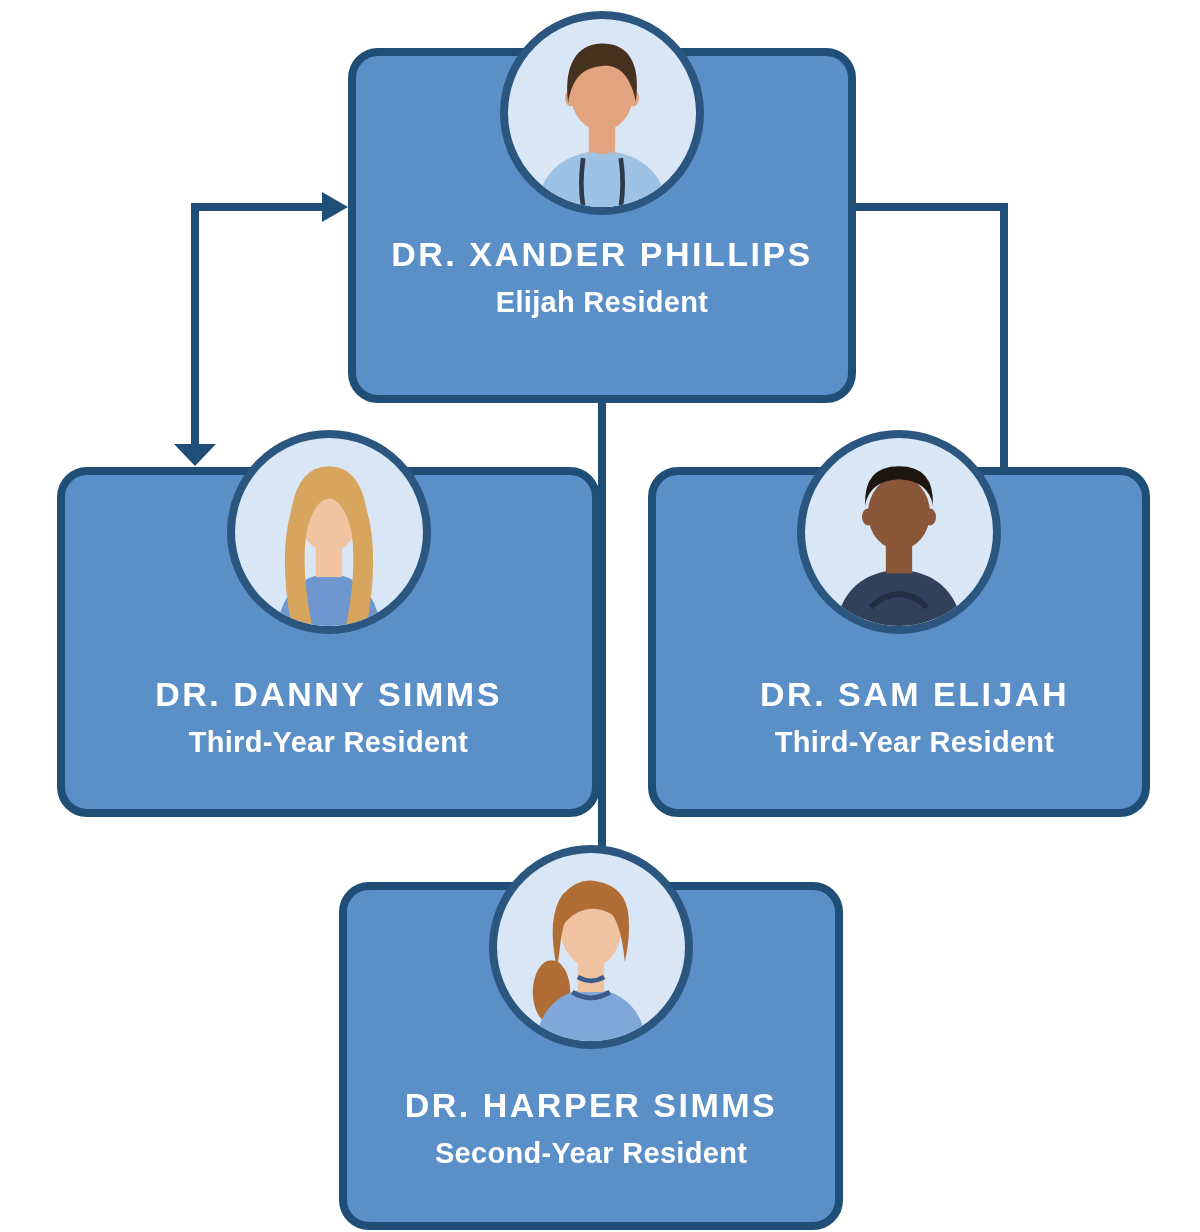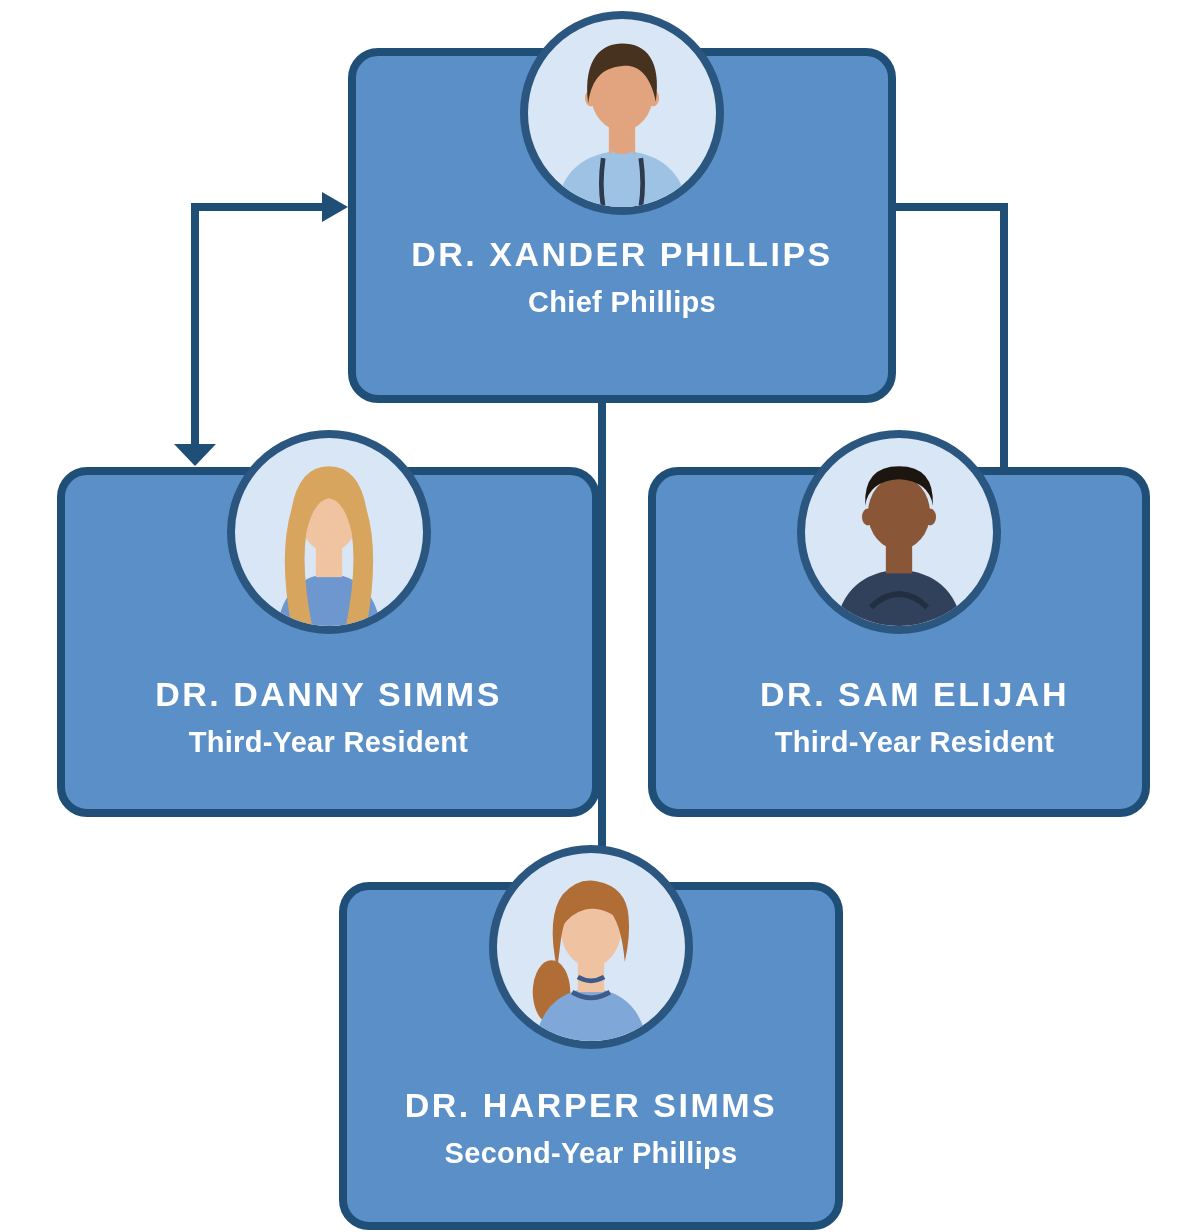--- a/index.html
+++ b/index.html
@@ -56,21 +56,21 @@
   }
   .card-title{
     font-size:34px;line-height:38px;font-weight:700;
     letter-spacing:2.5px;text-transform:uppercase;
   }
   .card-role{
     font-size:29px;line-height:34px;font-weight:700;
     letter-spacing:0.3px;margin-top:12px;
   }
   
-  .card-xander{left:348px;top:48px;width:548px;height:355px;}
+  .card-xander{left:348px;top:48px;width:508px;height:355px;}
   .card-xander .card-text{top:179px;}
   .card-danny{left:57px;top:467px;width:543px;height:350px;}
   .card-danny .card-text{top:200px;}
   .card-sam{left:648px;top:467px;width:502px;height:350px;}
   .card-sam .card-text{top:200px;margin-left:31px;}
   .card-harper{left:339px;top:882px;width:504px;height:348px;}
   .card-harper .card-text{top:196px;}
 </style>
 </head>
 <body>
@@ -98,21 +98,21 @@
         <ellipse cx="33.5" cy="42" rx="3.2" ry="4.5" style="fill:var(--skin,#E2A47E)"></ellipse>
         <ellipse cx="66.5" cy="42" rx="3.2" ry="4.5" style="fill:var(--skin,#E2A47E)"></ellipse>
         <ellipse cx="50" cy="40" rx="16.5" ry="19.5" style="fill:var(--skin,#E2A47E)"></ellipse>
         <path d="M32,45 C29,20 40,13 50,13 C63,13 71,22 68,44 C65,29 58,24 50,25 C40,26 34,31 32,45 Z" style="fill:var(--hair,#47311F)"></path>
         <path d="M44,70 Q50,74 56,70 L58,102 L42,102 Z" style="fill:var(--shirt,#9DC2E4)"></path>
         <path d="M40,74 Q38,88 40,100 M60,74 Q62,88 60,100" fill="none" stroke="#2E3A4E" stroke-width="2.5"></path>
       </svg>
     </div>
     <div class="card-text">
       <h2 class="card-title">Dr. Xander Phillips</h2>
-      <p class="card-role">Chief Phillips</p>
+      <p class="card-role">Elijah Resident</p>
     </div>
   </section>
 
   <section class="card card-danny">
     <div class="avatar" style="--hair: #D8A55E; --skin: #F0C4A1; --shirt: #6D97CE;">
       <svg viewBox="0 0 100 100" aria-hidden="true">
         <path d="M22,102 Q26,74 50,72 Q74,74 78,102 Z" style="fill:var(--shirt,#6D97CE)"></path>
         <rect x="43" y="52" width="14" height="22" style="fill:var(--skin,#F0C4A1)"></rect>
         <ellipse cx="50" cy="41" rx="16" ry="19.5" style="fill:var(--skin,#F0C4A1)"></ellipse>
         <path d="M30,100 Q23,62 30,38 Q34,15 50,15 Q66,15 70,38 Q77,62 70,100 L59,100 Q65,70 62,50 Q58,33 50,32 Q42,33 38,50 Q35,70 41,100 Z" style="fill:var(--hair,#D8A55E)"></path>
@@ -150,17 +150,17 @@
         <path d="M20,102 Q24,74 50,72 Q76,74 80,102 Z" style="fill:var(--shirt,#7FA7D8)"></path>
         <rect x="43" y="52" width="14" height="22" style="fill:var(--skin,#EFC3A2)"></rect>
         <ellipse cx="50" cy="41" rx="16" ry="19.5" style="fill:var(--skin,#EFC3A2)"></ellipse>
         <path d="M32,62 Q26,34 35,22 Q43,13 53,15 Q69,18 70,34 Q71,44 68,58 Q66,36 59,30 Q52,25 43,28 Q36,31 34,46 Q33,54 32,62 Z" style="fill:var(--hair,#B06E36)"></path>
         <path d="M34,32 Q44,19 58,23 Q67,27 68,38 Q58,28 47,30 Q39,32 34,40 Z" style="fill:var(--hair,#B06E36)"></path>
         <path d="M43,66 Q50,70 57,66 M40,74 Q50,80 60,74" fill="none" stroke="#3C5A8A" stroke-width="2.5"></path>
       </svg>
     </div>
     <div class="card-text">
       <h2 class="card-title">Dr. Harper Simms</h2>
-      <p class="card-role">Second-Year Phillips</p>
+      <p class="card-role">Second-Year Resident</p>
     </div>
   </section>
 
 </div>
 
 </body></html>

